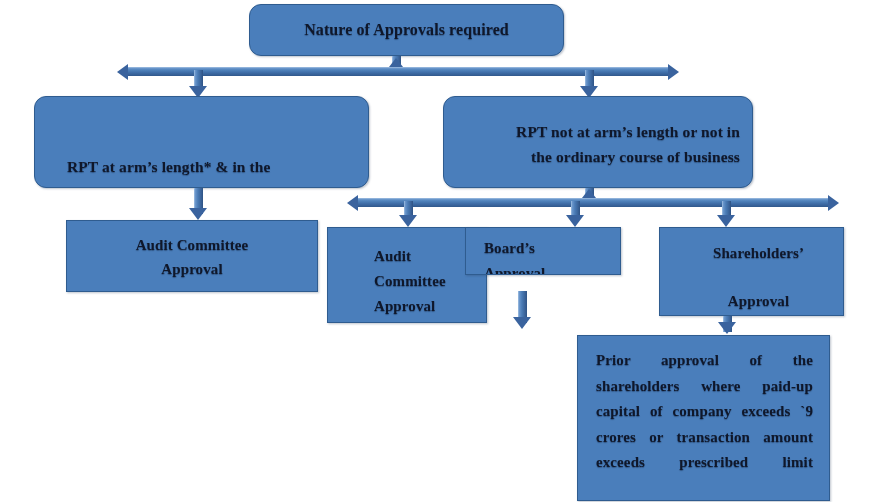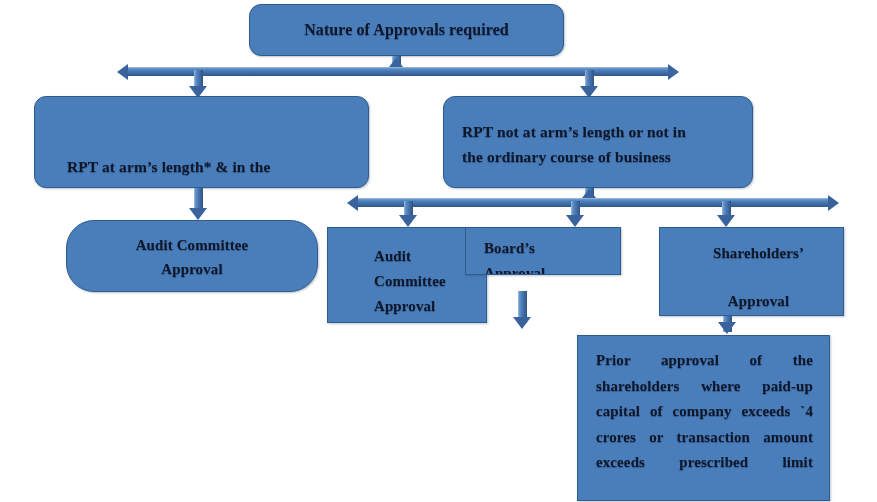--- a/index.html
+++ b/index.html
@@ -112,28 +112,28 @@
 
   <div class="vstem" style="left:585px; top:70px; height:20px;"></div>
   <div class="arrow-down" style="left:580px; top:86px;"></div>
 
   <div class="node rounded" style="left:34px; top:96px; width:335px; height:92px;">
     <span class="txt t-left" style="left:32px; right:0; top:17px; font-size:15.5px; line-height:25px;margin-top:40px;">RPT at arm’s length* &amp; in the
 ordinary course of business</span>
   </div>
 
   <div class="node rounded" style="left:443px; top:96px; width:310px; height:92px;">
-    <span class="txt t-left" style="left:18px; right:12px; top:22px; font-size:15.5px; line-height:25px;">RPT not at arm’s length or not in
+    <span class="txt t-left" style="left:18px; right:12px; top:22px; font-size:15.5px; line-height:25px;text-align:right;">RPT not at arm’s length or not in
 the ordinary course of business</span>
   </div>
 
   <div class="vstem" style="left:194px; top:188px; height:26px;"></div>
   <div class="arrow-down" style="left:189px; top:208px;"></div>
 
-  <div class="node square" style="left:66px; top:220px; width:252px; height:72px;border-radius:28px;">
+  <div class="node square" style="left:66px; top:220px; width:252px; height:72px;">
     <span class="txt t-center" style="top:12px; font-size:15px; line-height:24px;">Audit Committee
 Approval</span>
   </div>
 
   <div class="vstem" style="left:585px; top:188px; height:12px;"></div>
   <div class="arrow-up-small" style="left:582px; top:189px;"></div>
 
   <div class="arrow-left" style="left:347px; top:195px;"></div>
   <div class="hbar" style="left:358px; top:198px; width:470px;"></div>
   <div class="arrow-right" style="left:828px; top:195px;"></div>
@@ -165,16 +165,16 @@
   </div>
 
   <div class="vstem" style="left:518px; top:291px; height:32px;"></div>
   <div class="arrow-down" style="left:513px; top:317px;"></div>
 
   <div class="vstem" style="left:723px; top:316px; height:16px;"></div>
   <div class="arrow-down" style="left:718px; top:322px;"></div>
 
 
   <div class="node square" style="left:577px; top:335px; width:253px; height:166px;">
-    <span class="txt t-justify" style="left:18px; right:16px; top:12px; font-size:15px; line-height:25.5px;">Prior approval of the shareholders where paid-up capital of company exceeds `4 crores or transaction amount exceeds prescribed limit</span>
+    <span class="txt t-justify" style="left:18px; right:16px; top:12px; font-size:15px; line-height:25.5px;">Prior approval of the shareholders where paid-up capital of company exceeds `9 crores or transaction amount exceeds prescribed limit</span>
   </div>
 
 </div>
 
 </body></html>

